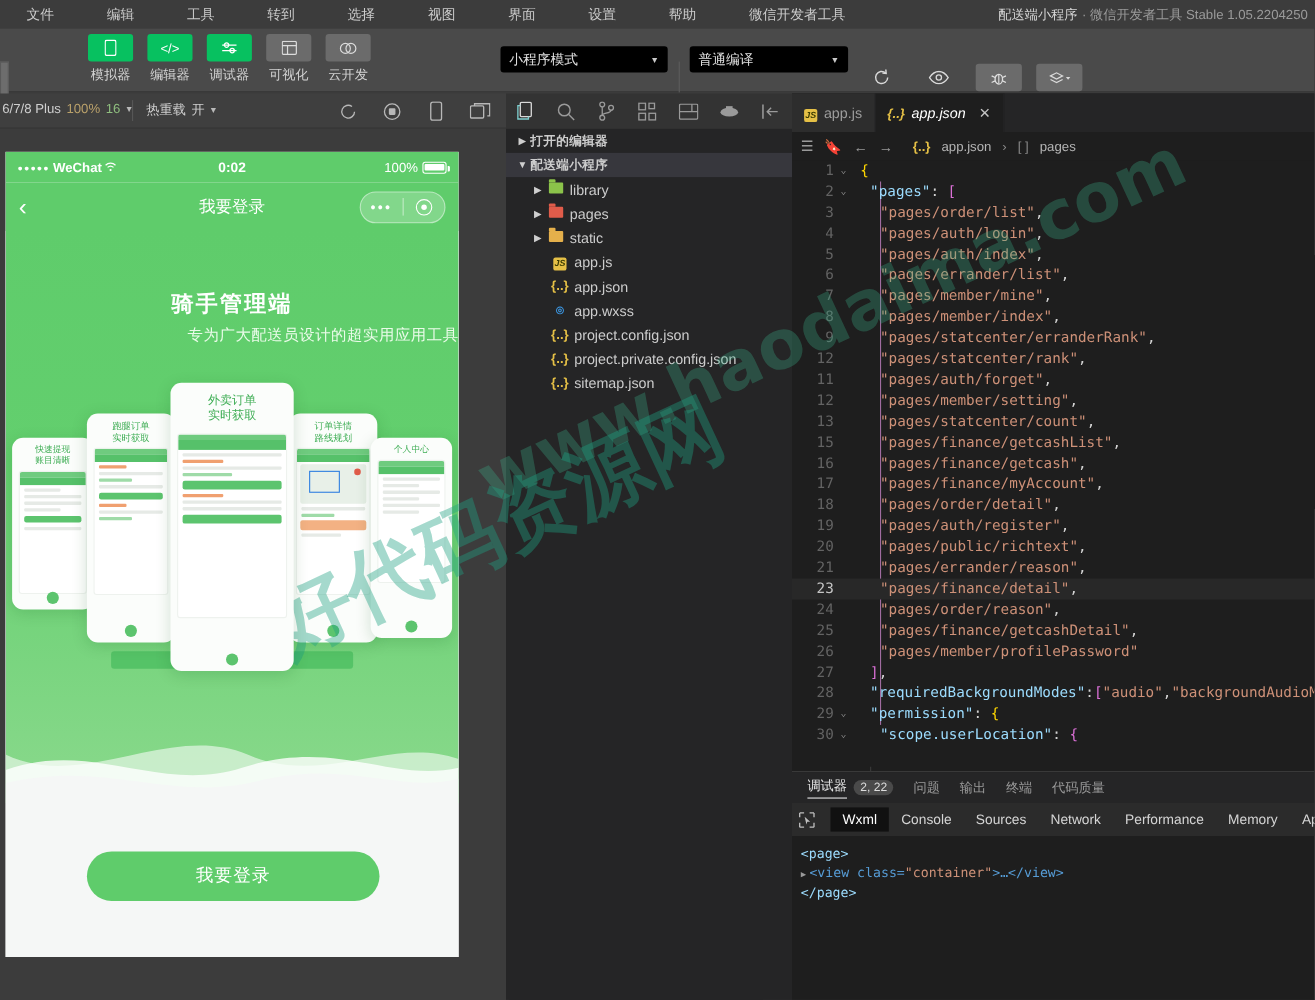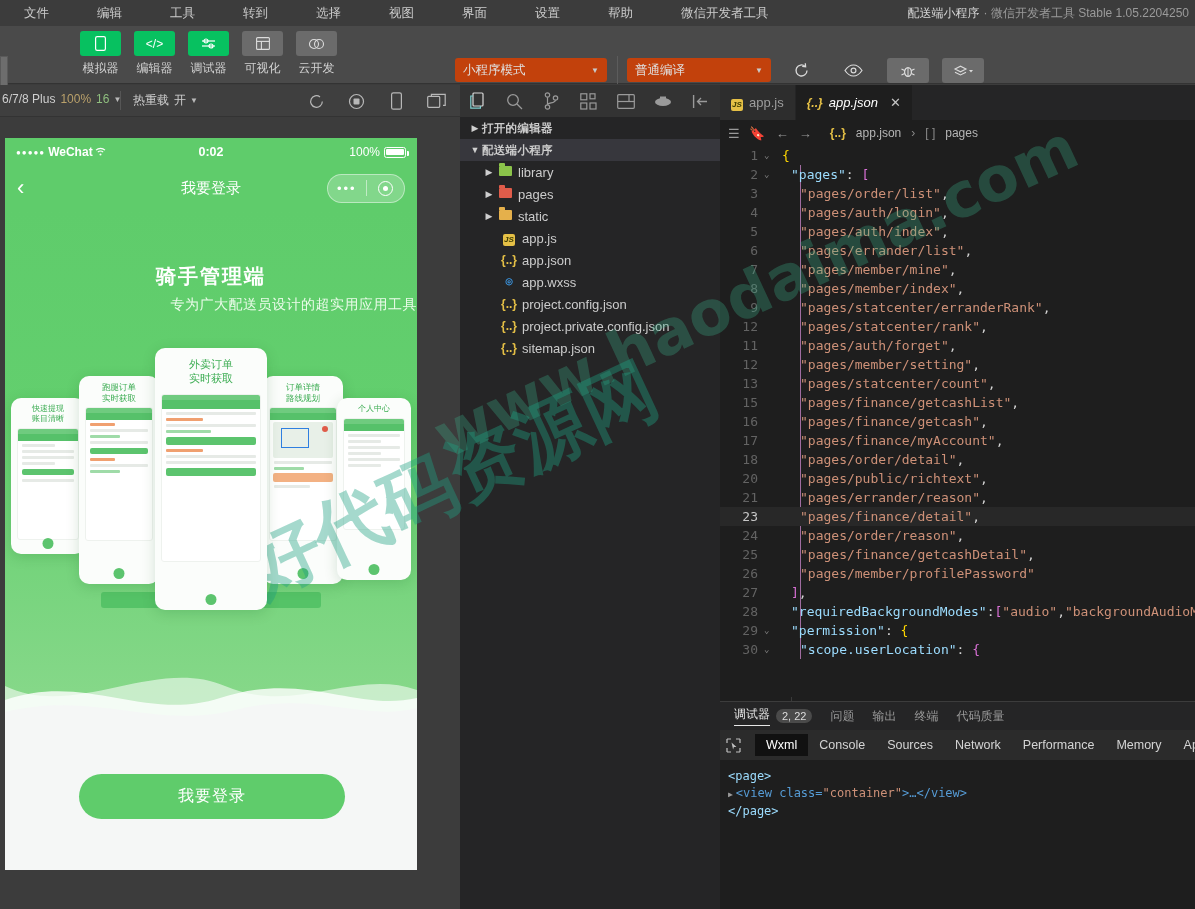--- a/index.html
+++ b/index.html
@@ -25,21 +25,21 @@
     justify-content:center; }
   .tbbtn.green { background:#07c160; }
   .tbbtn.grey  { background:#6b6b6b; }
   .tblabel { margin-top:4px; font-size:12px; color:#d2d2d2; white-space:nowrap; }
   .tbicon { color:#fff; font-size:12px; line-height:1; }
 
   .fakeleft { position:absolute; left:0; top:30px; width:8px; height:38px;
      background:#6d6d6d; border:1px solid #5a5a5a; }
 
   
-  .tb-select { position:absolute; top:32px; height:24px; background:#c2410c;
+  .tb-select { position:absolute; top:16px; height:24px; background:#000000;
     border-radius:3px; color:#e0e0e0; font-size:12.5px; display:flex; align-items:center;
     padding:0 8px; cursor:pointer; }
   .tb-select .caret { margin-left:auto; font-size:8px; color:#c9c9c9; }
   #sel-mode { left:455px; width:152px; }
   #sel-compile { left:627px; width:144px; }
   .tb-sep { position:absolute; top:30px; width:1px; height:28px; background:#5c5c5c; }
 
   #tb-right { position:absolute; left:780px; top:32px; display:flex; gap:10px; }
   .rbtn { display:flex; flex-direction:column; align-items:center; cursor:pointer; }
   .rbtn .bx { width:42px; height:25px; border-radius:3px; display:flex; align-items:center;
@@ -513,20 +513,21 @@
         <div class="cline"><span class="lno">8</span><span class="ctxt" style="padding-left: 18px;"><span class="s-str">"pages/member/index"</span><span class="s-pun">,</span></span></div>
         <div class="cline"><span class="lno">9</span><span class="ctxt" style="padding-left: 18px;"><span class="s-str">"pages/statcenter/erranderRank"</span><span class="s-pun">,</span></span></div>
         <div class="cline"><span class="lno">12</span><span class="ctxt" style="padding-left: 18px;"><span class="s-str">"pages/statcenter/rank"</span><span class="s-pun">,</span></span></div>
         <div class="cline"><span class="lno">11</span><span class="ctxt" style="padding-left: 18px;"><span class="s-str">"pages/auth/forget"</span><span class="s-pun">,</span></span></div>
         <div class="cline"><span class="lno">12</span><span class="ctxt" style="padding-left: 18px;"><span class="s-str">"pages/member/setting"</span><span class="s-pun">,</span></span></div>
         <div class="cline"><span class="lno">13</span><span class="ctxt" style="padding-left: 18px;"><span class="s-str">"pages/statcenter/count"</span><span class="s-pun">,</span></span></div>
         <div class="cline"><span class="lno">15</span><span class="ctxt" style="padding-left: 18px;"><span class="s-str">"pages/finance/getcashList"</span><span class="s-pun">,</span></span></div>
         <div class="cline"><span class="lno">16</span><span class="ctxt" style="padding-left: 18px;"><span class="s-str">"pages/finance/getcash"</span><span class="s-pun">,</span></span></div>
         <div class="cline"><span class="lno">17</span><span class="ctxt" style="padding-left: 18px;"><span class="s-str">"pages/finance/myAccount"</span><span class="s-pun">,</span></span></div>
         <div class="cline"><span class="lno">18</span><span class="ctxt" style="padding-left: 18px;"><span class="s-str">"pages/order/detail"</span><span class="s-pun">,</span></span></div>
+        <div class="cline"><span class="lno">19</span><span class="ctxt" style="padding-left: 18px;"><span class="s-str">"pages/auth/register"</span><span class="s-pun">,</span></span></div>
         <div class="cline"><span class="lno">20</span><span class="ctxt" style="padding-left: 18px;"><span class="s-str">"pages/public/richtext"</span><span class="s-pun">,</span></span></div>
         <div class="cline"><span class="lno">21</span><span class="ctxt" style="padding-left: 18px;"><span class="s-str">"pages/errander/reason"</span><span class="s-pun">,</span></span></div>
         <div class="cline hl"><span class="lno">23</span><span class="ctxt" style="padding-left: 18px;"><span class="s-str">"pages/finance/detail"</span><span class="s-pun">,</span></span></div>
         <div class="cline"><span class="lno">24</span><span class="ctxt" style="padding-left: 18px;"><span class="s-str">"pages/order/reason"</span><span class="s-pun">,</span></span></div>
         <div class="cline"><span class="lno">25</span><span class="ctxt" style="padding-left: 18px;"><span class="s-str">"pages/finance/getcashDetail"</span><span class="s-pun">,</span></span></div>
         <div class="cline"><span class="lno">26</span><span class="ctxt" style="padding-left: 18px;"><span class="s-str">"pages/member/profilePassword"</span></span></div>
         <div class="cline"><span class="lno">27</span><span class="ctxt" style="padding-left: 9px;"><span class="s-brk">]</span><span class="s-pun">,</span></span></div>
         <div class="cline"><span class="lno">28</span><span class="ctxt" style="padding-left: 9px;"><span class="s-key">"requiredBackgroundModes"</span><span class="s-pun">:</span><span class="s-brk">[</span><span class="s-str">"audio"</span><span class="s-pun">,</span><span class="s-str">"backgroundAudioM</span></span></div>
         <div class="cline"><span class="lno">29</span><span class="fold">⌄</span><span class="ctxt" style="padding-left: 9px;"><span class="s-key">"permission"</span><span class="s-pun">: </span><span class="s-br2">{</span></span></div>
         <div class="cline"><span class="lno">30</span><span class="fold">⌄</span><span class="ctxt" style="padding-left: 18px;"><span class="s-key">"scope.userLocation"</span><span class="s-pun">: </span><span class="s-brk">{</span></span></div>

